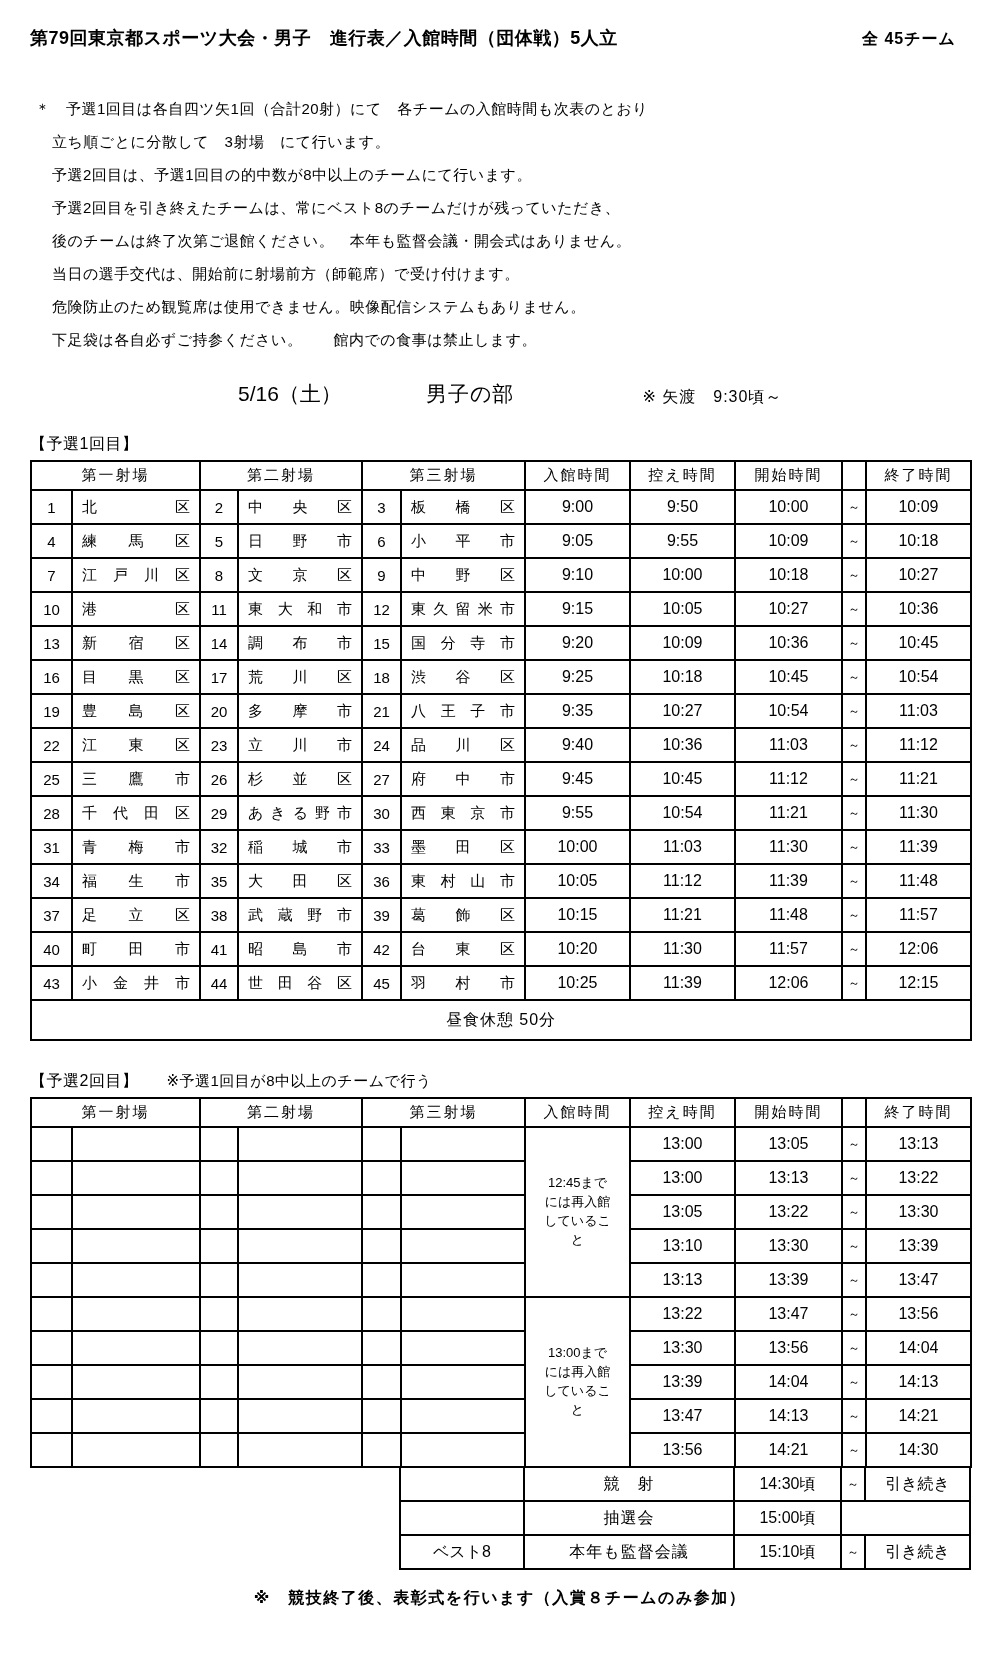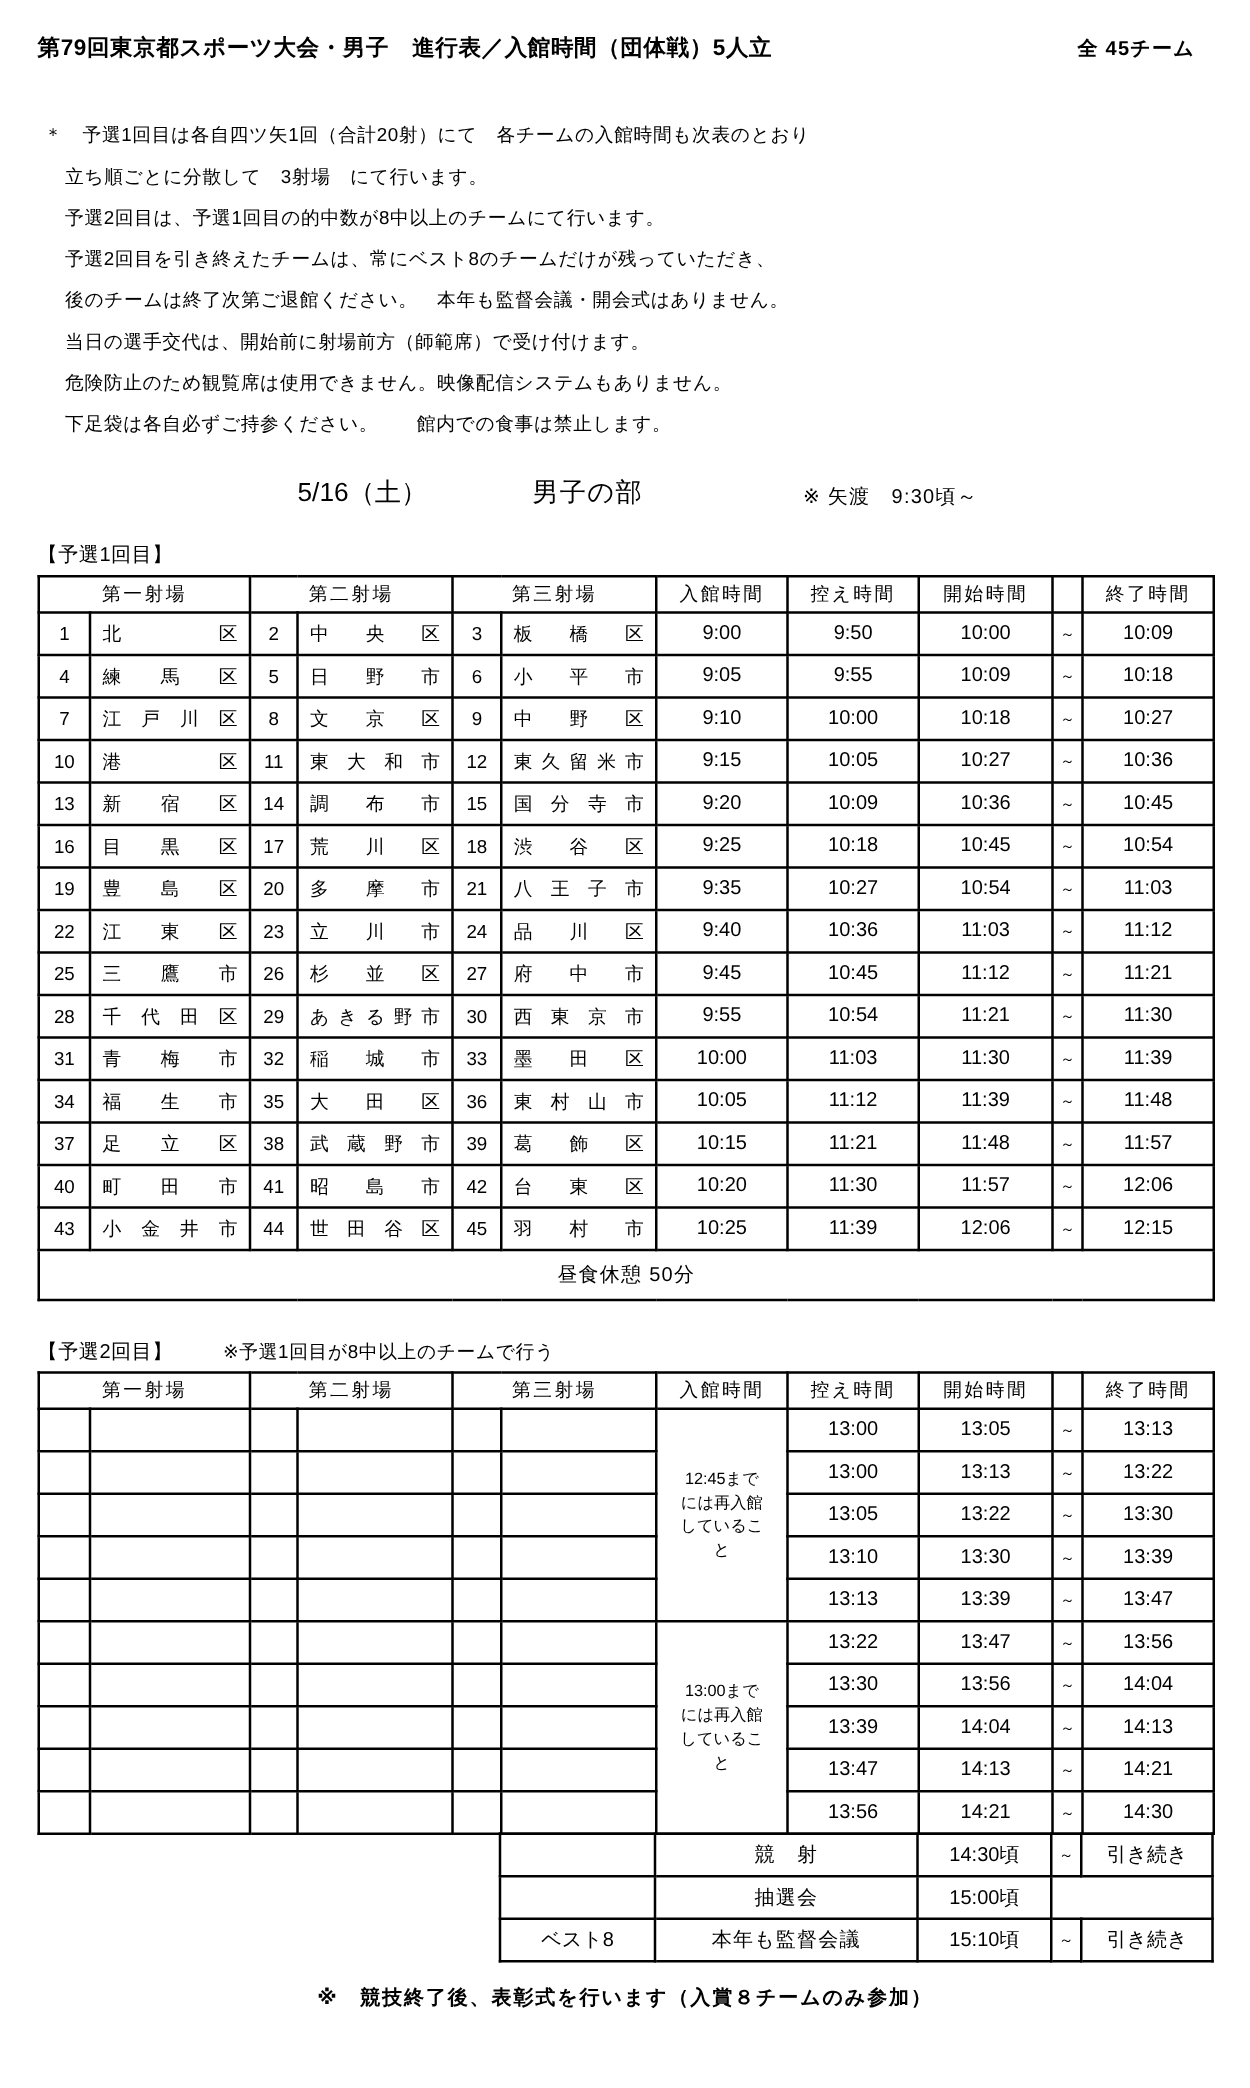--- a/index.html
+++ b/index.html
@@ -17,21 +17,21 @@
   .notes{margin-top:42px;margin-left:22px;font-size:15px;}
   .note-line{line-height:33px;white-space:nowrap;letter-spacing:0.5px;}
   .note-first{margin-left:-17px;}
   
   .date-row{margin-top:22px;display:flex;align-items:flex-end;height:30px;}
   .session-date{margin-left:208px;font-size:21px;}
   .session-division{margin-left:84px;font-size:21px;letter-spacing:1px;}
   .session-note{margin-left:128px;font-size:16px;letter-spacing:1px;}
   
   .section-row{display:flex;align-items:center;margin-top:26px;margin-bottom:5px;}
-  .section-row.second{margin-top:30px;gap:12px;}
+  .section-row.second{margin-top:30px;}
   .section-label{font-size:16px;letter-spacing:0.5px;}
   .section-note{font-size:15px;margin-left:28px;letter-spacing:0.5px;}
   
   table{border-collapse:collapse;table-layout:fixed;width:940px;}
   th,td{border:2px solid #000;text-align:center;padding:0;overflow:hidden;white-space:nowrap;}
   th{font-weight:normal;font-size:15px;height:27px;letter-spacing:2px;}
   td{font-size:16px;height:32px;}
   td.num{font-size:15px;}
   td.name{
     text-align:justify;text-align-last:justify;

